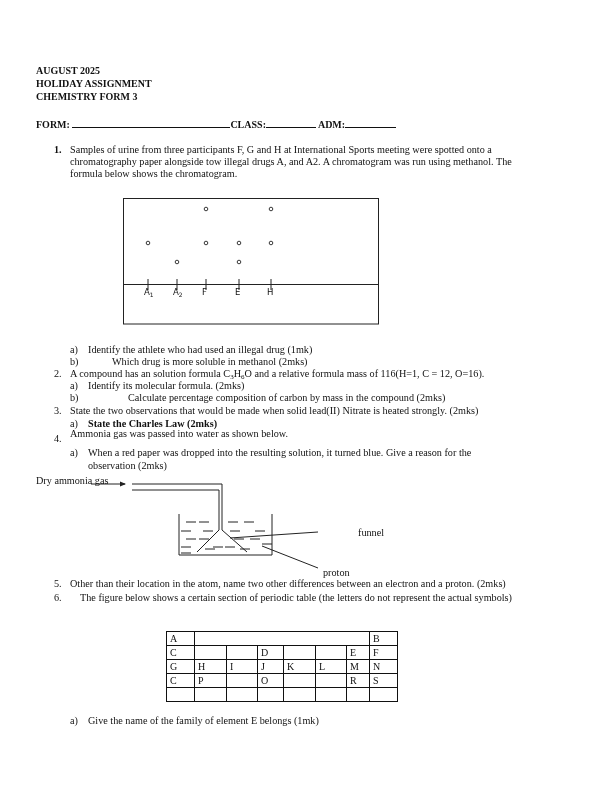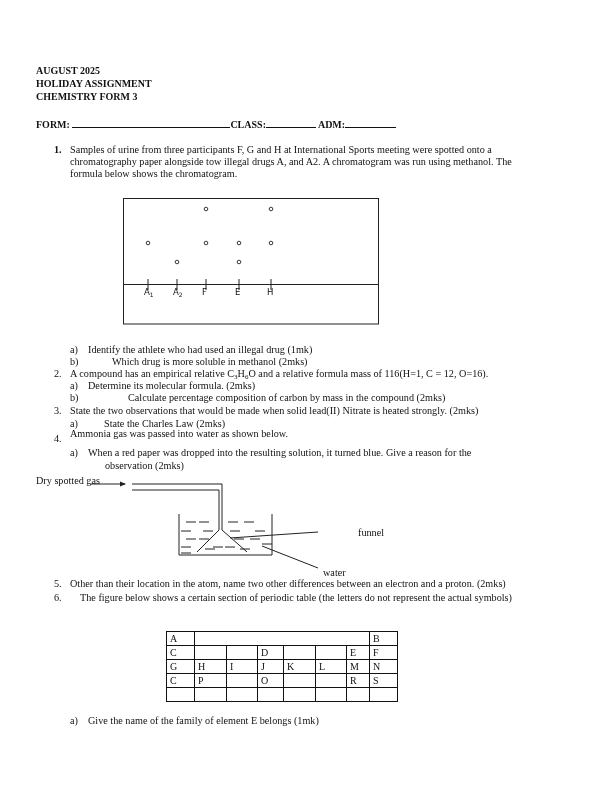--- a/index.html
+++ b/index.html
@@ -100,54 +100,54 @@
         <line x1="262" y1="544" x2="272" y2="544" stroke="#222" stroke-width="1"></line>
         <line x1="181" y1="553" x2="191" y2="553" stroke="#222" stroke-width="1"></line>
         <line x1="205" y1="549" x2="215" y2="549" stroke="#222" stroke-width="1"></line>
         <line x1="240" y1="549" x2="250" y2="549" stroke="#222" stroke-width="1"></line>
       </g>
     <line x1="230" y1="538" x2="318" y2="532"></line>
     <line x1="262" y1="546" x2="318" y2="568"></line>
   </g>
 </svg>
 
-<div class="abs t" style="left:36px; top:475px;">Dry spotted gas</div>
+<div class="abs t" style="left:36px; top:475px;">Dry ammonia gas</div>
 <div class="abs t" style="left:323px; top:527px;margin-left:35px;">funnel</div>
-<div class="abs t" style="left:323px; top:567px;">water</div>
+<div class="abs t" style="left:323px; top:567px;">proton</div>
 
 <div id="lane-labels">
     <div class="abs" style="left: 144px; top: 287px; font-family: &quot;DejaVu Sans&quot;, sans-serif; font-size: 8.5px; line-height: 10px;"><span>A</span><sub style="font-size: 6px;">1</sub></div>
     <div class="abs" style="left: 173px; top: 287px; font-family: &quot;DejaVu Sans&quot;, sans-serif; font-size: 8.5px; line-height: 10px;"><span>A</span><sub style="font-size: 6px;">2</sub></div>
     <div class="abs" style="left: 202px; top: 287px; font-family: &quot;DejaVu Sans&quot;, sans-serif; font-size: 8.5px; line-height: 10px;"><span>F</span></div>
     <div class="abs" style="left: 235px; top: 287px; font-family: &quot;DejaVu Sans&quot;, sans-serif; font-size: 8.5px; line-height: 10px;"><span>E</span></div>
     <div class="abs" style="left: 267px; top: 287px; font-family: &quot;DejaVu Sans&quot;, sans-serif; font-size: 8.5px; line-height: 10px;"><span>H</span></div>
   </div>
 
 <div class="abs t" style="left:70px; top:344px;">a)</div>
 <div class="abs t" style="left:88px; top:344px;">Identify the athlete who had used an illegal drug (1mk)</div>
 <div class="abs t" style="left:70px; top:356px;">b)</div>
 <div class="abs t" style="left:88px; top:356px;margin-left:24px;">Which drug is more soluble in methanol (2mks)</div>
 
 <div class="abs t" style="left:54px; top:368px;">2.</div>
-<div class="abs t" style="left:70px; top:368px;"><span>A compound has an empirical relative C</span><sub>3</sub><span>H</span><sub>6</sub><span>O and a relative formula mass of 116(H=1, C = 12, O=16).</span></div>
+<div class="abs t" style="left:70px; top:368px;"><span>A compound has an solution formula C</span><sub>3</sub><span>H</span><sub>6</sub><span>O and a relative formula mass of 116(H=1, C = 12, O=16).</span></div>
 <div class="abs t" style="left:70px; top:380px;">a)</div>
-<div class="abs t" style="left:88px; top:380px;">Determine its molecular formula.  (2mks)</div>
+<div class="abs t" style="left:88px; top:380px;">Identify its molecular formula.  (2mks)</div>
 <div class="abs t" style="left:70px; top:392px;">b)</div>
 <div class="abs t" style="left:88px; top:392px;padding-left:40px;">Calculate percentage composition of carbon by mass in the compound (2mks)</div>
 
 <div class="abs t" style="left:54px; top:405px;">3.</div>
 <div class="abs t" style="left:70px; top:405px;text-align:right;">State the two observations that would be made when solid lead(II) Nitrate is heated strongly. (2mks)</div>
 <div class="abs t" style="left:70px; top:418px;">a)</div>
-<div class="abs t" style="left:104px; top:418px;">State the Charles Law (2mks)</div>
+<div class="abs t" style="left:88px; top:418px;font-weight:bold;">State the Charles Law (2mks)</div>
 
 <div class="abs t" style="left:54px; top:433px;">4.</div>
 <div class="abs t" style="left:70px; top:428px;">Ammonia gas was passed into water as shown below.</div>
 <div class="abs t" style="left:70px; top:447px;">a)</div>
 <div class="abs t" style="left:88px; top:447px;">When a red paper was dropped into the resulting solution, it turned blue. Give a reason for the</div>
-<div class="abs t" style="left:88px; top:460px;margin-left:17px;">observation (2mks)</div>
+<div class="abs t" style="left:88px; top:460px;">observation (2mks)</div>
 
 <div class="abs t" style="left:54px; top:578px;">5.</div>
 <div class="abs t" style="left:70px; top:578px;">Other than their location in the atom, name two other differences between an electron and a proton. (2mks)</div>
 
 <div class="abs t" style="left:54px; top:592px;">6.</div>
 <div class="abs t" style="left:80px; top:592px;">The figure below shows a certain section of periodic table (the letters do not represent the actual symbols)</div>
 
 <table class="pt">
   <colgroup>
     <col style="width:28px">

